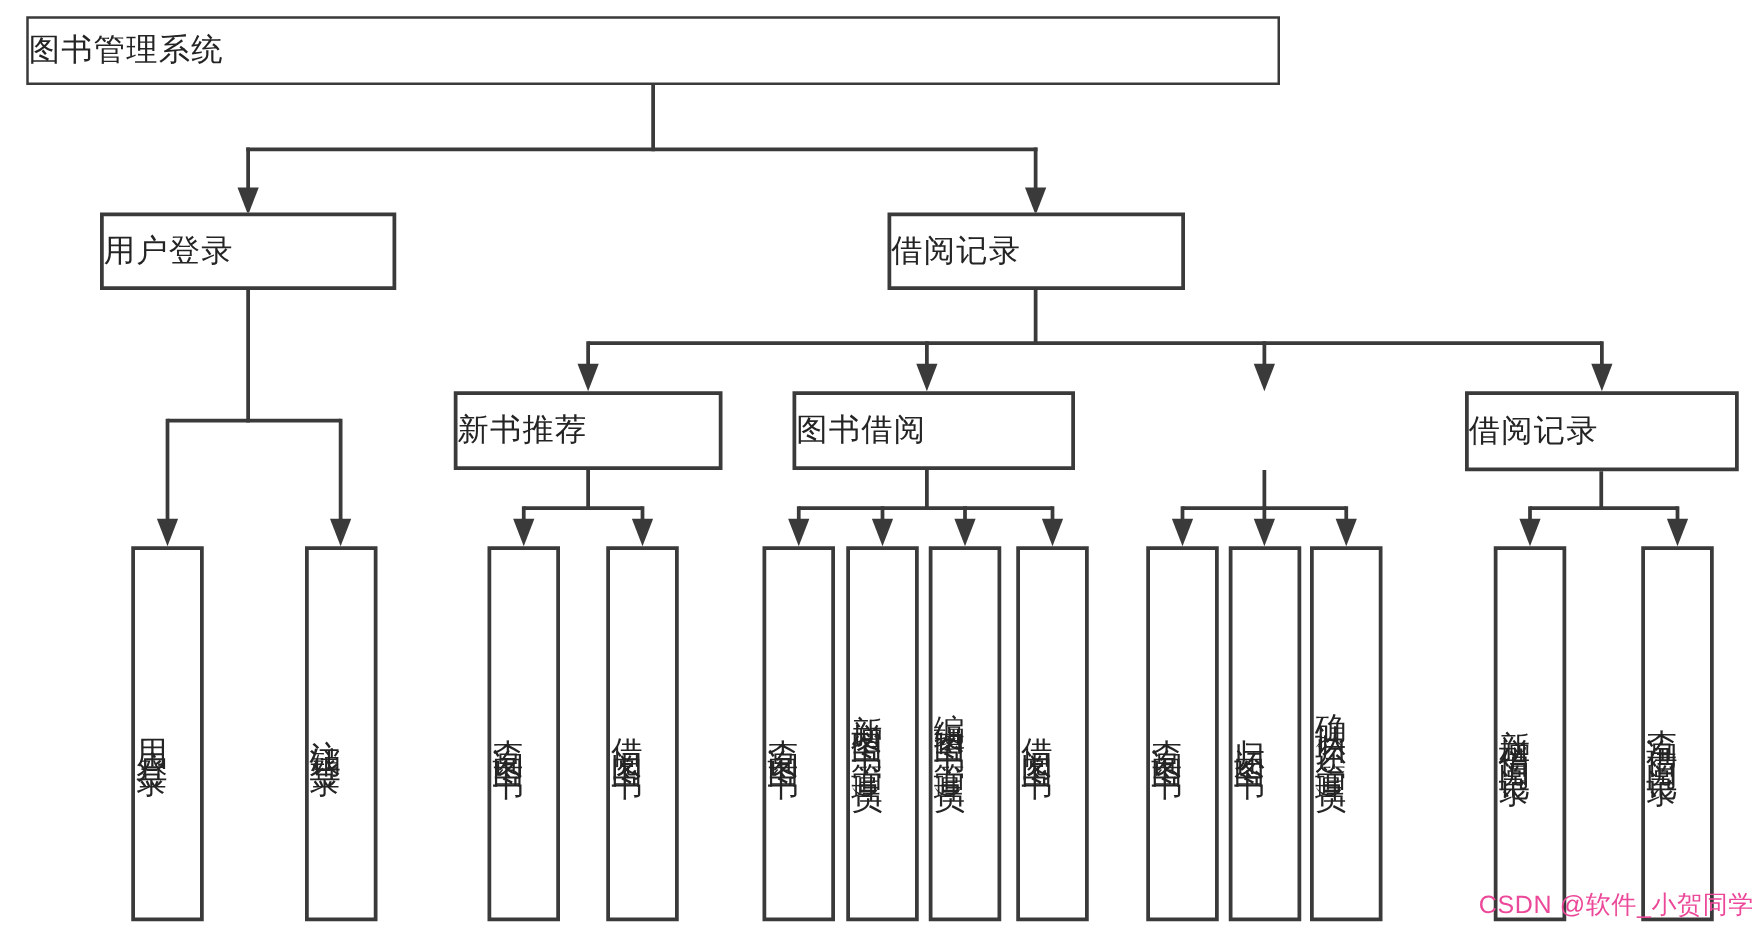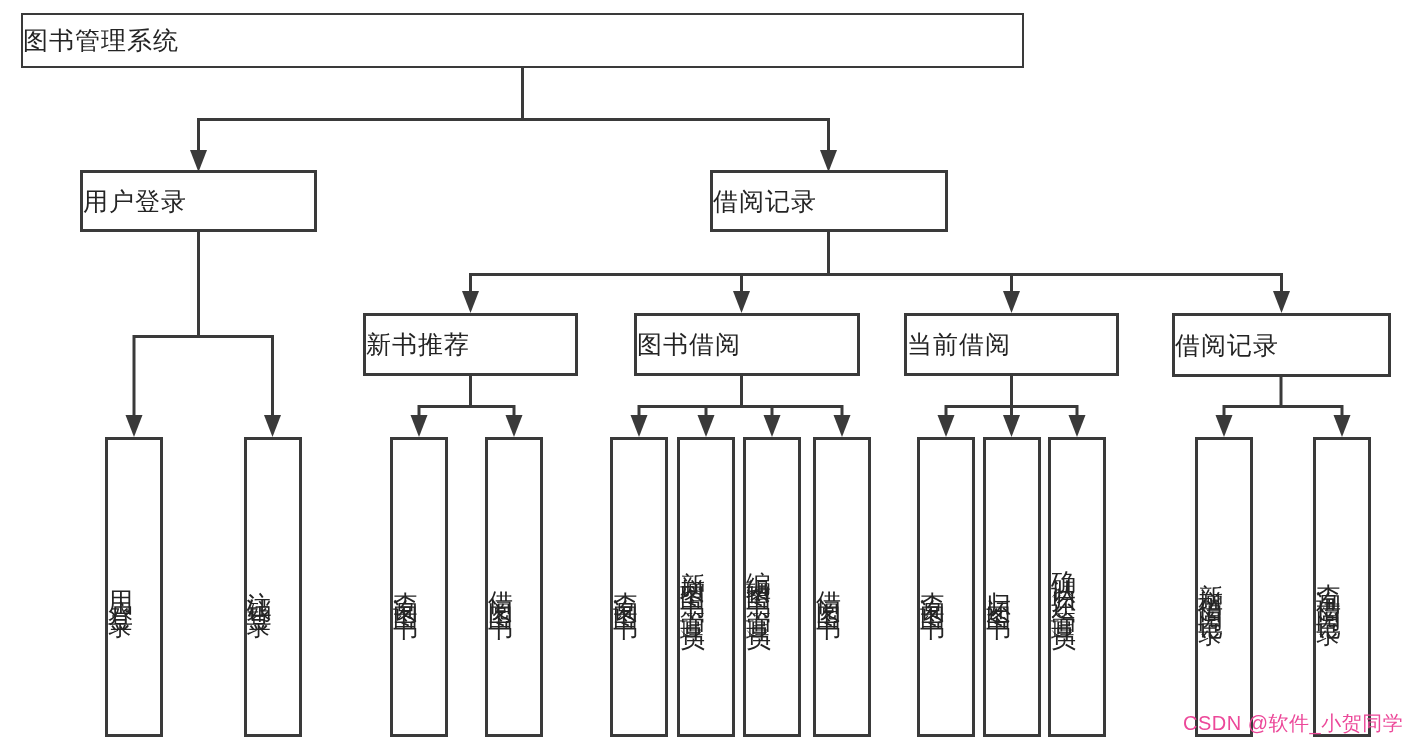--- a/index.html
+++ b/index.html
@@ -133,23 +133,20 @@
   <div class="node" style="left:710px;top:170px;width:238px;height:62px">
     <span class="lbl">借阅记录</span>
   </div>
 
   <div class="node" style="left:363px;top:313px;width:215px;height:63px">
     <span class="lbl">新书推荐</span>
   </div>
   <div class="node" style="left:634px;top:313px;width:226px;height:63px">
     <span class="lbl">图书借阅</span>
   </div>
-  <div class="node" style="left:904px;top:313px;width:215px;height:63px">
-    <span class="lbl">当前借阅</span>
-  </div>
   <div class="node" style="left:1172px;top:313px;width:219px;height:64px">
     <span class="lbl">借阅记录</span>
   </div>
 
   <div class="node v" style="left:105px;top:437px;width:58px;height:300px">
     <span class="lbl">用户登录</span>
   </div>
   <div class="node v" style="left:243.5px;top:437px;width:58px;height:300px">
     <span class="lbl">注销登录</span>
   </div>

